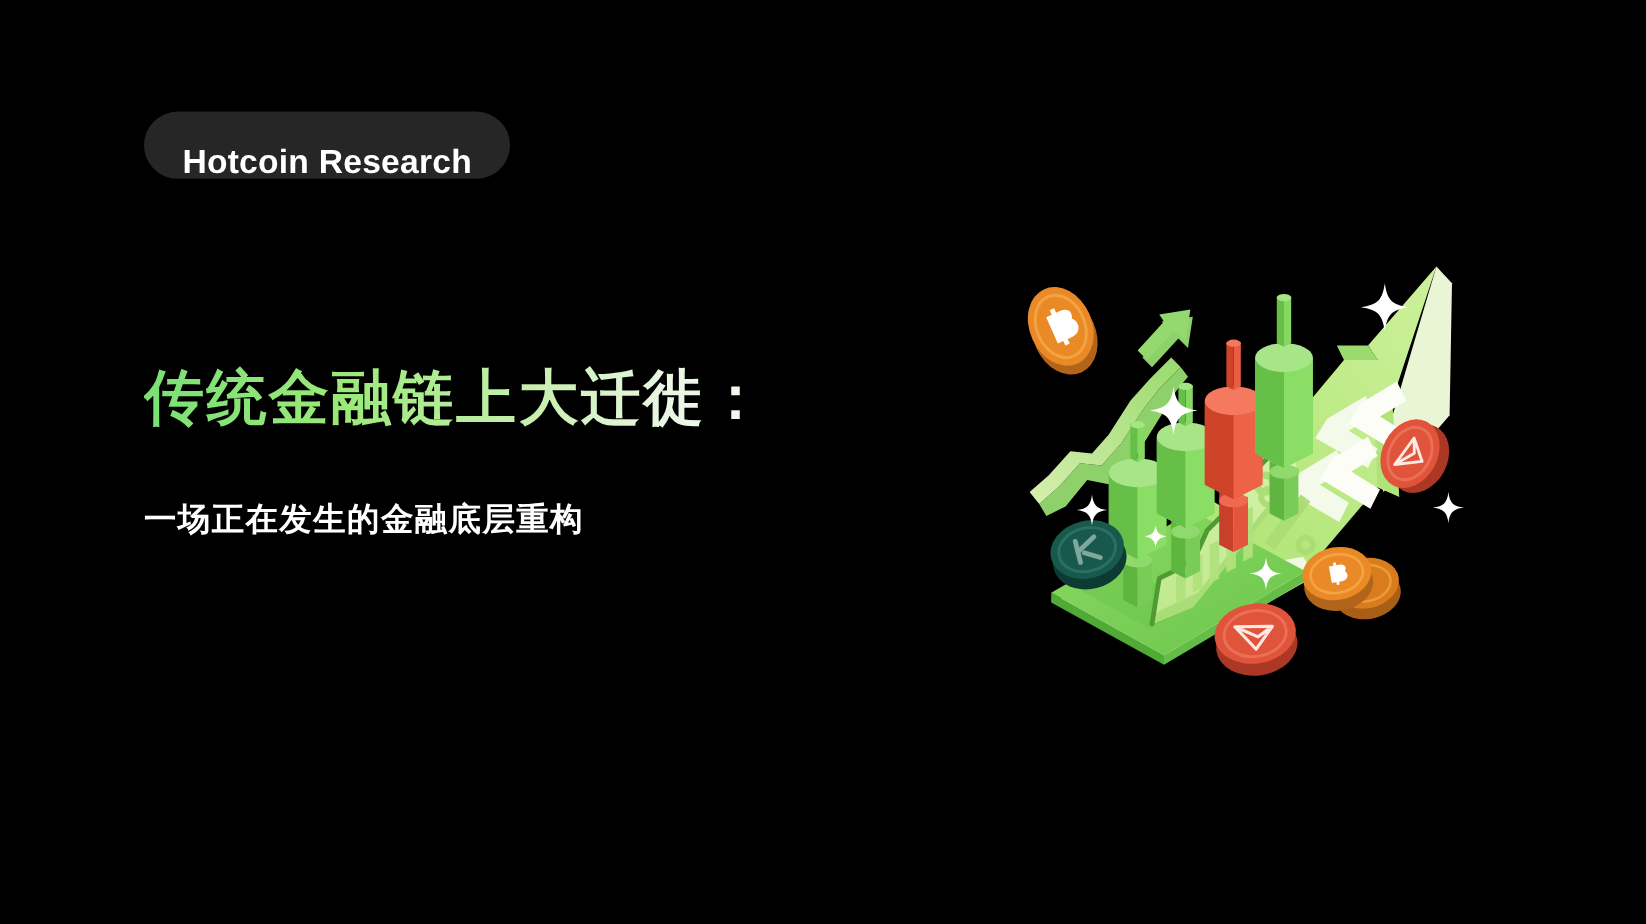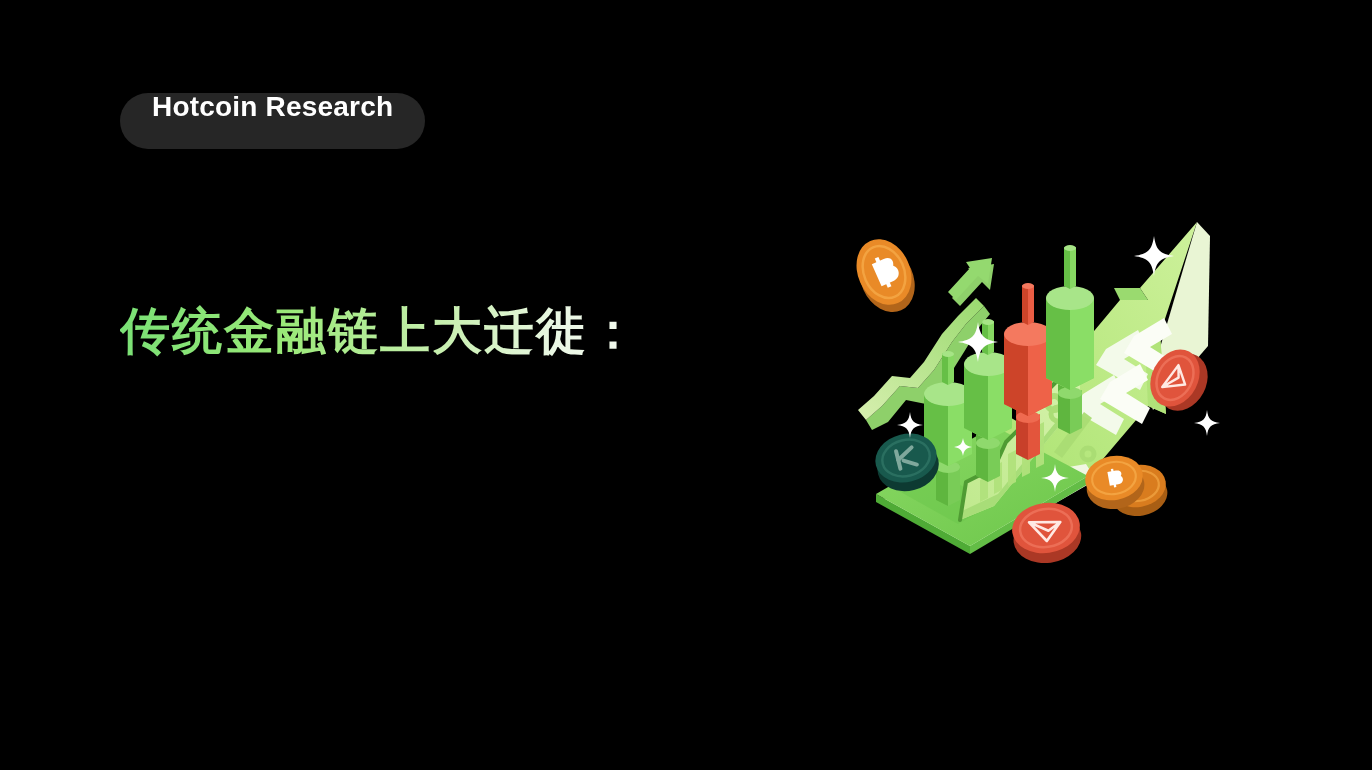--- a/index.html
+++ b/index.html
@@ -20,21 +20,21 @@
   }
 
   
   .badge {
     position: absolute;
     left: 120px;
     top: 93px;
     height: 56px;
     padding: 0 32px;
     display: flex;
-    align-items: flex-start;
+    align-items: flex-end;
     background: #262626;
     border-radius: 28px;
     box-sizing: border-box;
   }
   .badge-label {
     color: #ffffff;
     font-size: 28px;
     font-weight: 700;
     letter-spacing: 0.2px;
     line-height: 1;
@@ -85,20 +85,21 @@
 <body>
 
 <div class="stage">
 
   <div class="badge">
     <span class="badge-label">Hotcoin Research</span>
   </div>
 
   <h1 class="headline">传统金融链上大迁徙：</h1>
 
+  <h2 class="subtitle">一场正在发生的金融底层重构</h2>
 
   <div class="illustration">
     <svg viewBox="0 0 384 366" xmlns="http://www.w3.org/2000/svg" aria-hidden="true">
       <defs>
         <linearGradient id="arrFace" x1="0" y1="1" x2="1" y2="0">
           <stop offset="0" stop-color="#a9e26f"></stop>
           <stop offset="0.55" stop-color="#bdea86"></stop>
           <stop offset="1" stop-color="#cdf19b"></stop>
         </linearGradient>
         <linearGradient id="arrSide" x1="0" y1="1" x2="1" y2="0">

